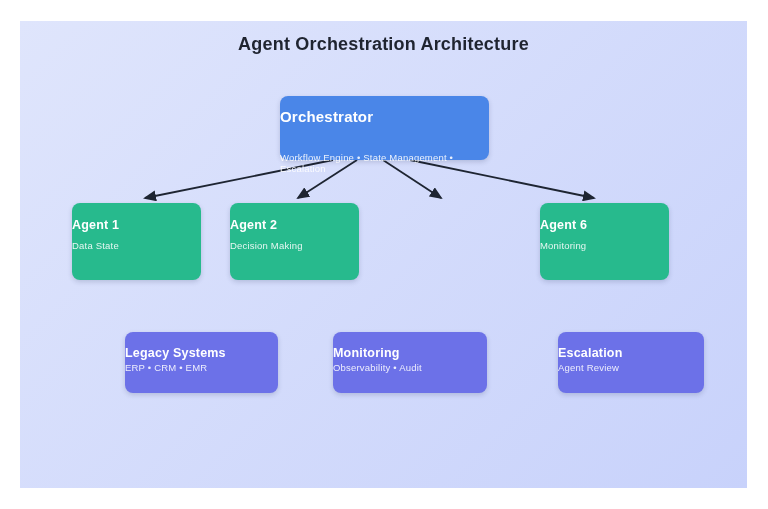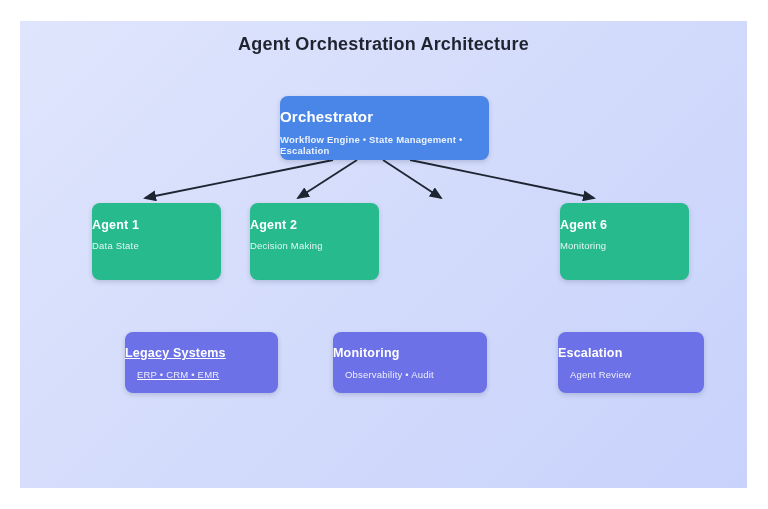--- a/index.html
+++ b/index.html
@@ -55,39 +55,38 @@
     font-size: 9.5px;
     color: rgba(255, 255, 255, 0.88);
     letter-spacing: 0.2px;
   }
   .node-orchestrator {
     left: 260px; top: 75px; width: 209px; height: 64px;
     background: var(--orchestrator-fill, #4a86e8);
     padding-top: 12px;
   }
   .node-orchestrator .node-title { font-size: 15px; }
-  .node-orchestrator .node-subtitle { margin-top: 9px; font-weight: bold; }
+  .node-orchestrator .node-subtitle { margin-top: 27px; }
   .node-agent {
     width: 129px; height: 77px; top: 182px;
     background: var(--agent-fill, #27ba8d);
     padding-top: 15px;
-    margin-left: 20px;
   }
   .node-agent .node-subtitle { margin-top: 8px; }
   .node-agent-1 { left: 52px; }
   .node-agent-2 { left: 210px; }
   .node-agent-3 { left: 365px; }
   .node-agent-4 { left: 520px; }
   .node-system {
     height: 61px; top: 311px;
     background: var(--system-fill, #6c71e8);
     padding-top: 14px;
   }
-  .node-system .node-subtitle { margin-top: 9px; padding-left: 12px; }
-  .node-legacy     { left: 105px; width: 153px; text-decoration: underline; }
+  .node-system .node-subtitle { margin-top: 2px; }
+  .node-legacy     { left: 105px; width: 153px; }
   .node-monitoring { left: 313px; width: 154px; }
   .node-escalation { left: 538px; width: 146px; }
 </style>
 </head>
 <body>
 
 <div class="canvas">
 
   <div class="page-title">Agent Orchestration Architecture</div>
 

